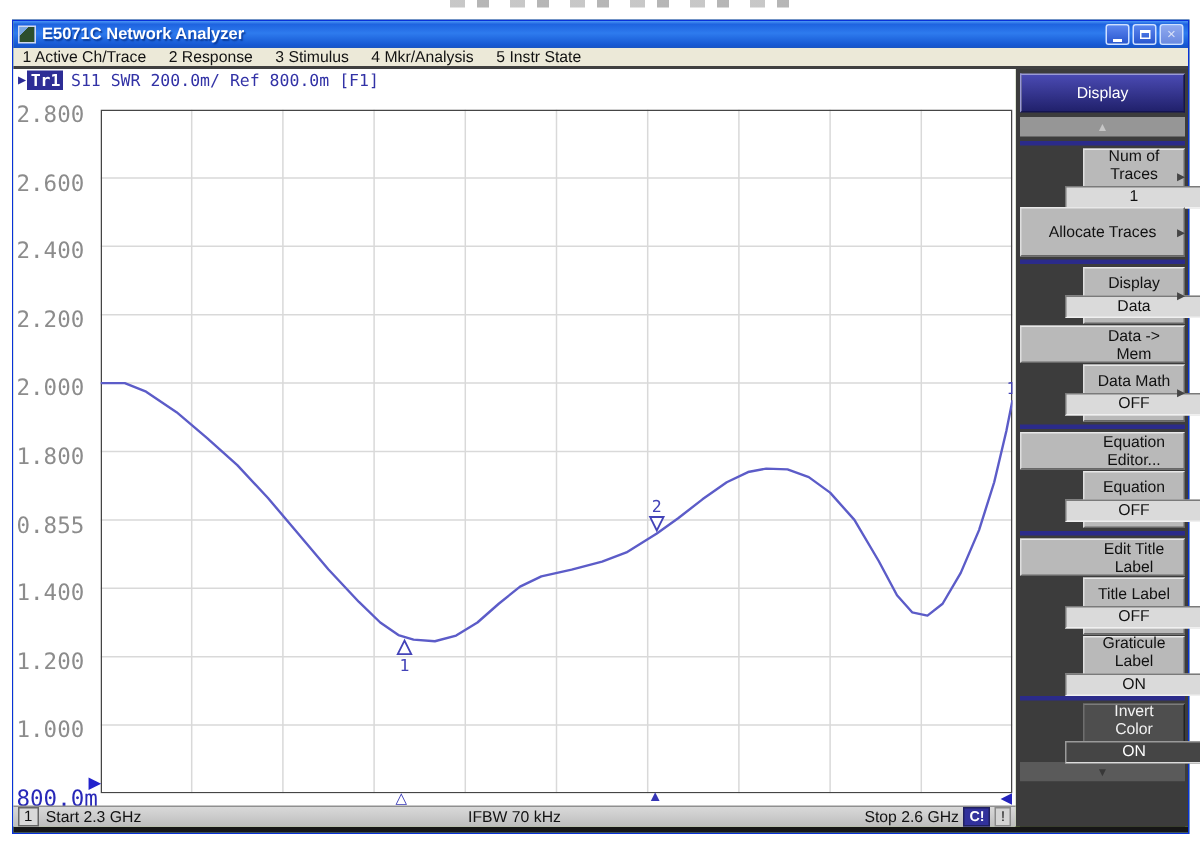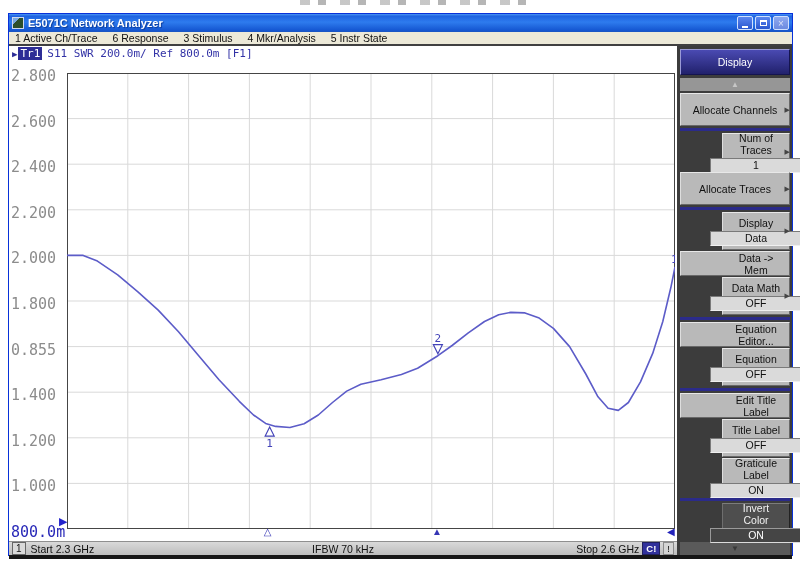--- a/index.html
+++ b/index.html
@@ -33,21 +33,21 @@
   .menu-item { cursor:default; white-space:nowrap; }
 
   #content { flex:1; display:flex; }
   #main { width:670px; position:relative; background:#fff; display:flex; flex-direction:column; }
   #screen { position:relative; flex:1; background:#fff; }
 
   
   #trace-bar { position:absolute; left:3px; top:1px; font-family:"DejaVu Sans Mono", monospace;
     font-size:11px; color:#3232a6; display:flex; align-items:center; white-space:pre; }
   #trace-bar .tr-ind { color:#2b2b96; margin-right:1px; font-size:9px; }
-  #trace-bar .tr-badge { background:#2d2d96; color:#ffffff; padding:0 2px; margin-right:5px; font-weight:normal; }
+  #trace-bar .tr-badge { background:#2d2d96; color:#ffffff; padding:0 2px; margin-right:5px; font-weight:bold; }
 
   
   #readout { position:absolute; left:66px; top:29px; font-family:"DejaVu Sans Mono", monospace;
     font-size:11px; line-height:12px; color:#3a3ab4; white-space:pre; }
 
   
   #plot { position:absolute; left:58px; top:27px; width:608px; height:456px; background:#fff; }
   #plot svg { display:block; }
   #ylabels span { position:absolute; width:52px; left:2px; text-align:left;
     font-family:"DejaVu Sans Mono", monospace; font-size:15px; color:#8c8c8c; }
@@ -109,21 +109,21 @@
           <span></span>
         </div>
       <div class="winbtn rest">
           <span></span>
         </div>
       <div class="winbtn close">×</div>
     </div>
 
     <div id="menubar">
       <span class="menu-item">1 Active Ch/Trace</span>
-      <span class="menu-item">6 Response</span>
+      <span class="menu-item">2 Response</span>
       <span class="menu-item">3 Stimulus</span>
       <span class="menu-item">4 Mkr/Analysis</span>
       <span class="menu-item">5 Instr State</span>
     </div>
 
     <div id="content">
       <div id="main">
         <div id="screen">
 
           <div id="trace-bar">
@@ -203,24 +203,20 @@
           </span>
         </div>
       </div>
 
       <div id="sidebar">
         <div class="sb-head">Display</div>
         <div class="sb-scroll">
             <span>▲</span>
           </div>
 
-        <div class="sb-btn h2">
-          <span class="lbl">Allocate Channels</span>
-          <span class="sb-arrow">▶</span>
-        </div>
         <div class="sb-sep"></div>
 
         <div class="sb-btn hv">
           <span class="lbl">Num of Traces</span>
           <span class="val">1</span>
           <span class="sb-arrow">▶</span>
         </div>
         <div class="sb-btn h2">
           <span class="lbl">Allocate Traces</span>
           <span class="sb-arrow">▶</span>

